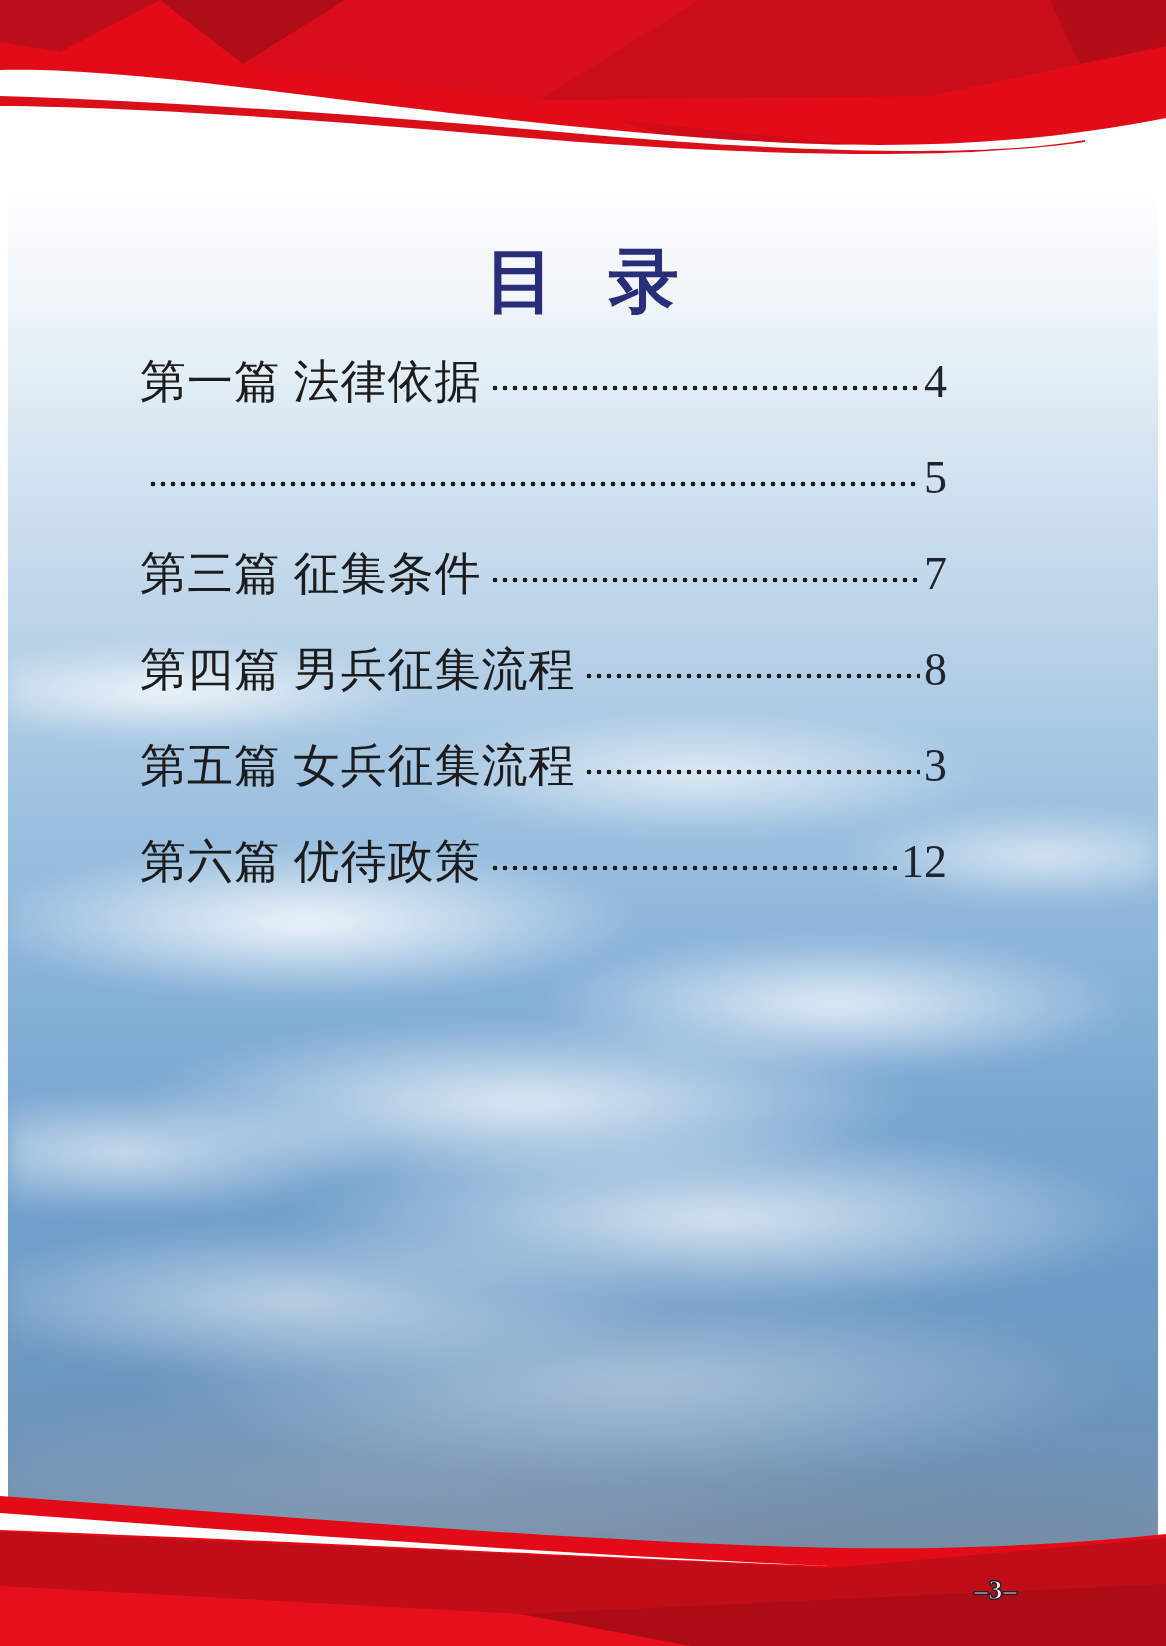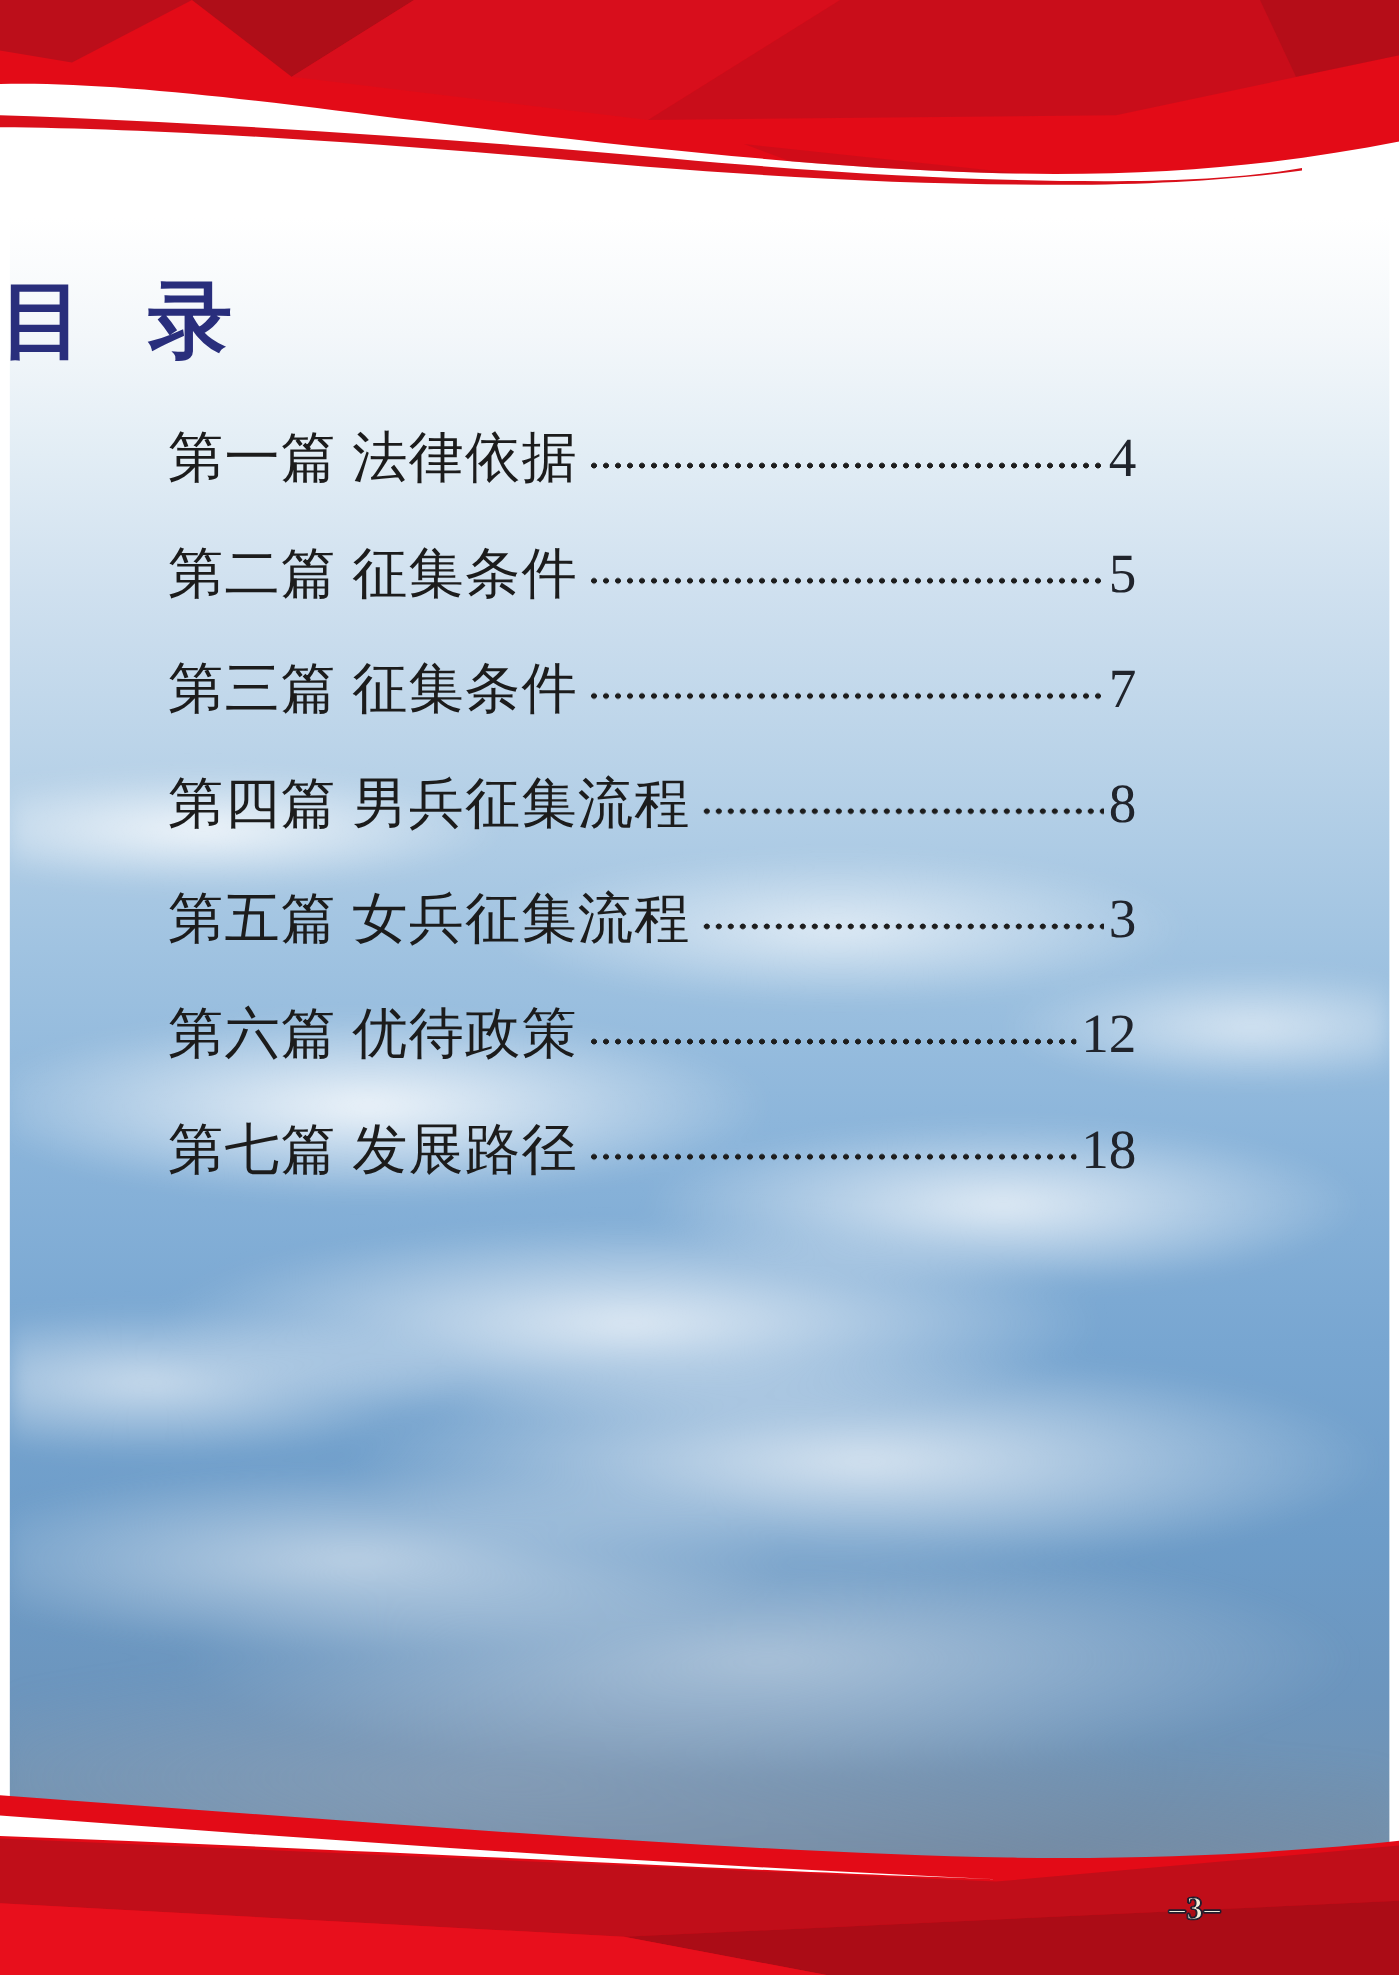--- a/index.html
+++ b/index.html
@@ -66,24 +66,24 @@
     display: block;
   }
   .footer-svg {
     position: absolute; bottom: 0; left: 0; width: 1166px; height: 160px; z-index: 2;
     display: block;
   }
 
   
   .title {
     position: absolute;
-    top: 224px; left: 0; right: 0;
+    top: 238px; left: 0; right: 0;
     z-index: 3;
     margin: 0;
-    text-align: left;
+    text-align: center;
     font-family: "Liberation Sans", "DejaVu Sans", sans-serif;
     font-size: 70px;
     font-weight: bold;
     letter-spacing: 2px;
     word-spacing: 30px;
     color: #292e7c;
     line-height: 86px;
   }
 
   
@@ -172,21 +172,20 @@
 
   <h1 class="title">目 录</h1>
 
   <div class="toc">
     <div class="toc-row">
       <span class="toc-label">第一篇 法律依据</span>
       <span class="dot-leader"></span>
       <span class="toc-page">4</span>
     </div>
     <div class="toc-row">
-      <span class="toc-label">第二篇 征集条件</span>
       <span class="dot-leader"></span>
       <span class="toc-page">5</span>
     </div>
     <div class="toc-row">
       <span class="toc-label">第三篇 征集条件</span>
       <span class="dot-leader"></span>
       <span class="toc-page">7</span>
     </div>
     <div class="toc-row">
       <span class="toc-label">第四篇 男兵征集流程</span>
@@ -195,25 +194,20 @@
     </div>
     <div class="toc-row">
       <span class="toc-label">第五篇 女兵征集流程</span>
       <span class="dot-leader"></span>
       <span class="toc-page">3</span>
     </div>
     <div class="toc-row">
       <span class="toc-label">第六篇 优待政策</span>
       <span class="dot-leader"></span>
       <span class="toc-page">12</span>
-    </div>
-    <div class="toc-row">
-      <span class="toc-label">第七篇 发展路径</span>
-      <span class="dot-leader"></span>
-      <span class="toc-page">18</span>
     </div>
   </div>
 
   <svg class="footer-svg" viewBox="0 0 1166 160" preserveAspectRatio="none">
 
     <path d="M0,10 C300,32 620,58 840,62 C980,64 1090,56 1166,48 L1166,160 L0,160 Z" fill="#e30b17"></path>
 
     <path d="M0,27 C280,48 560,68 830,80 C640,74 320,56 0,44 Z" fill="#ffffff"></path>
 
     <polygon points="0,46 830,82 1166,52 1166,98 520,128 0,100" fill="#b30f1b" opacity="0.72"></polygon>

